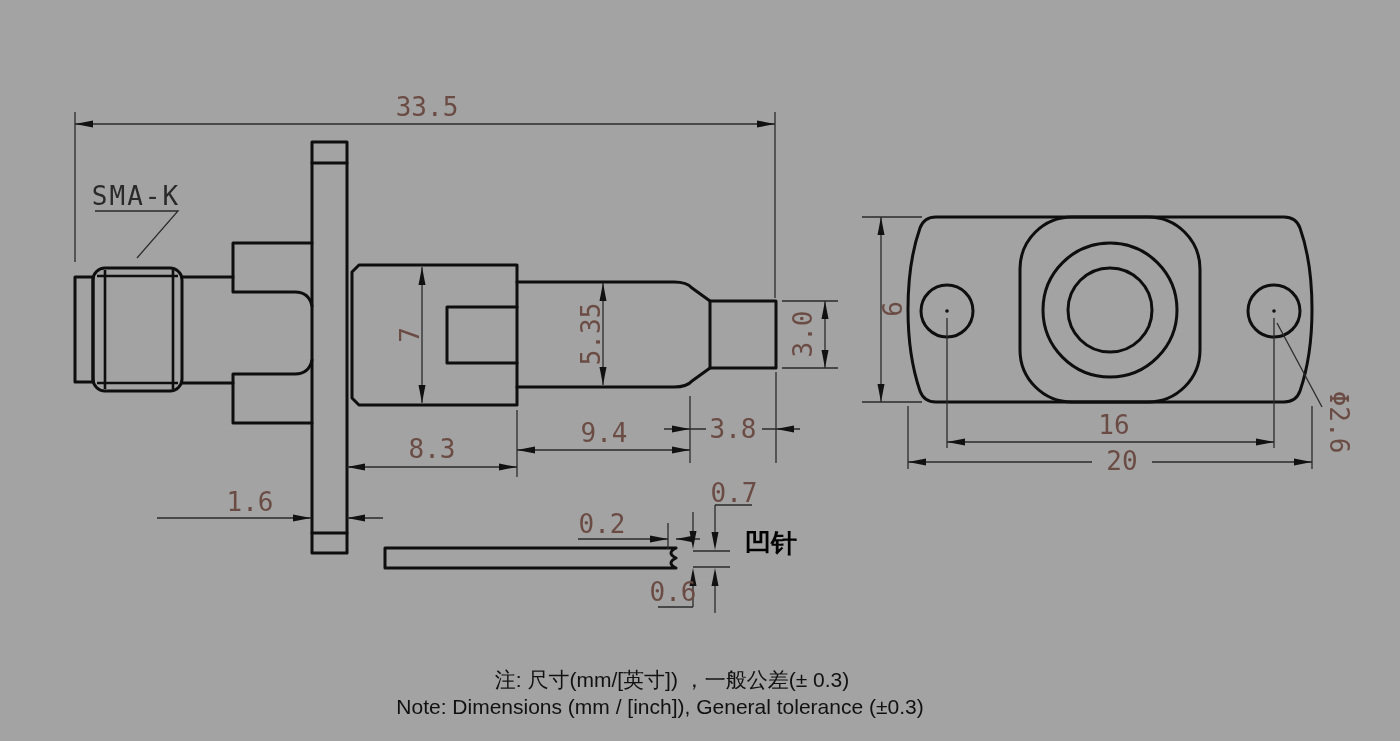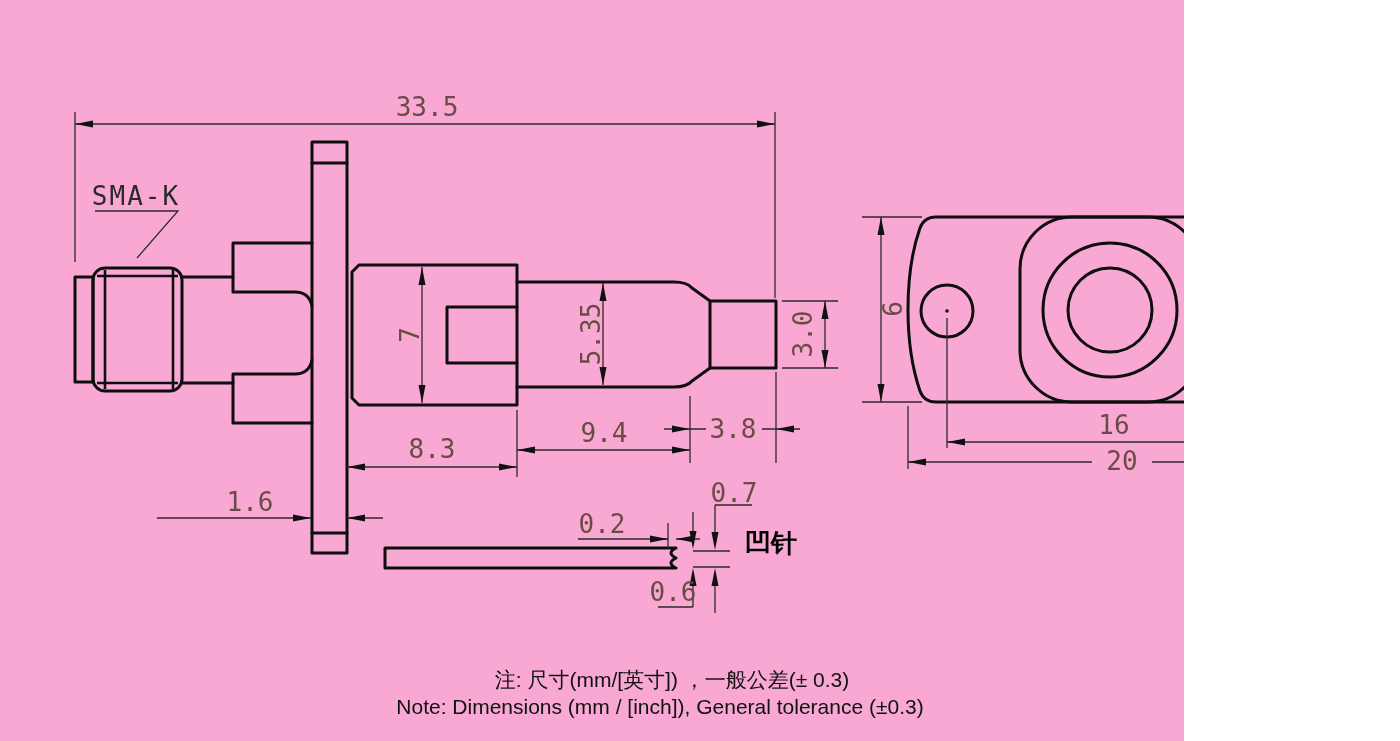--- a/index.html
+++ b/index.html
@@ -1,16 +1,16 @@
 <!DOCTYPE html>
 <html><head>
 <meta charset="utf-8">
 <style>
   html,body{margin:0;padding:0;background:#ffffff;}
-  #canvas{position:relative;width:1184px;height:741px;background:#f9a8d4;overflow:hidden;
+  #canvas{position:relative;width:1400px;height:741px;background:#a3a3a3;overflow:hidden;
           font-family:"Liberation Sans", sans-serif;}
   svg{position:absolute;left:0;top:0;}
   .outline{fill:none;stroke:#0e0e0e;stroke-width:3;stroke-linejoin:round;stroke-linecap:round;}
   .thin{fill:none;stroke:#2b2b2b;stroke-width:1.3;stroke-linecap:butt;}
   .arrow{fill:#111;stroke:none;}
   .dimtext{font-family:"DejaVu Sans Mono", monospace;font-size:26px;fill:#6b4c44;}
   .labeltext{font-family:"DejaVu Sans Mono", monospace;font-size:26px;fill:#2a2a2a;letter-spacing:2px;}
   .cjk{font-family:"Liberation Sans","DejaVu Sans",sans-serif;font-size:26px;font-weight:bold;fill:#000;}
   .note{font-family:"Liberation Sans", sans-serif;font-size:21px;fill:#111;}
   .dot{fill:#111;stroke:none;}

